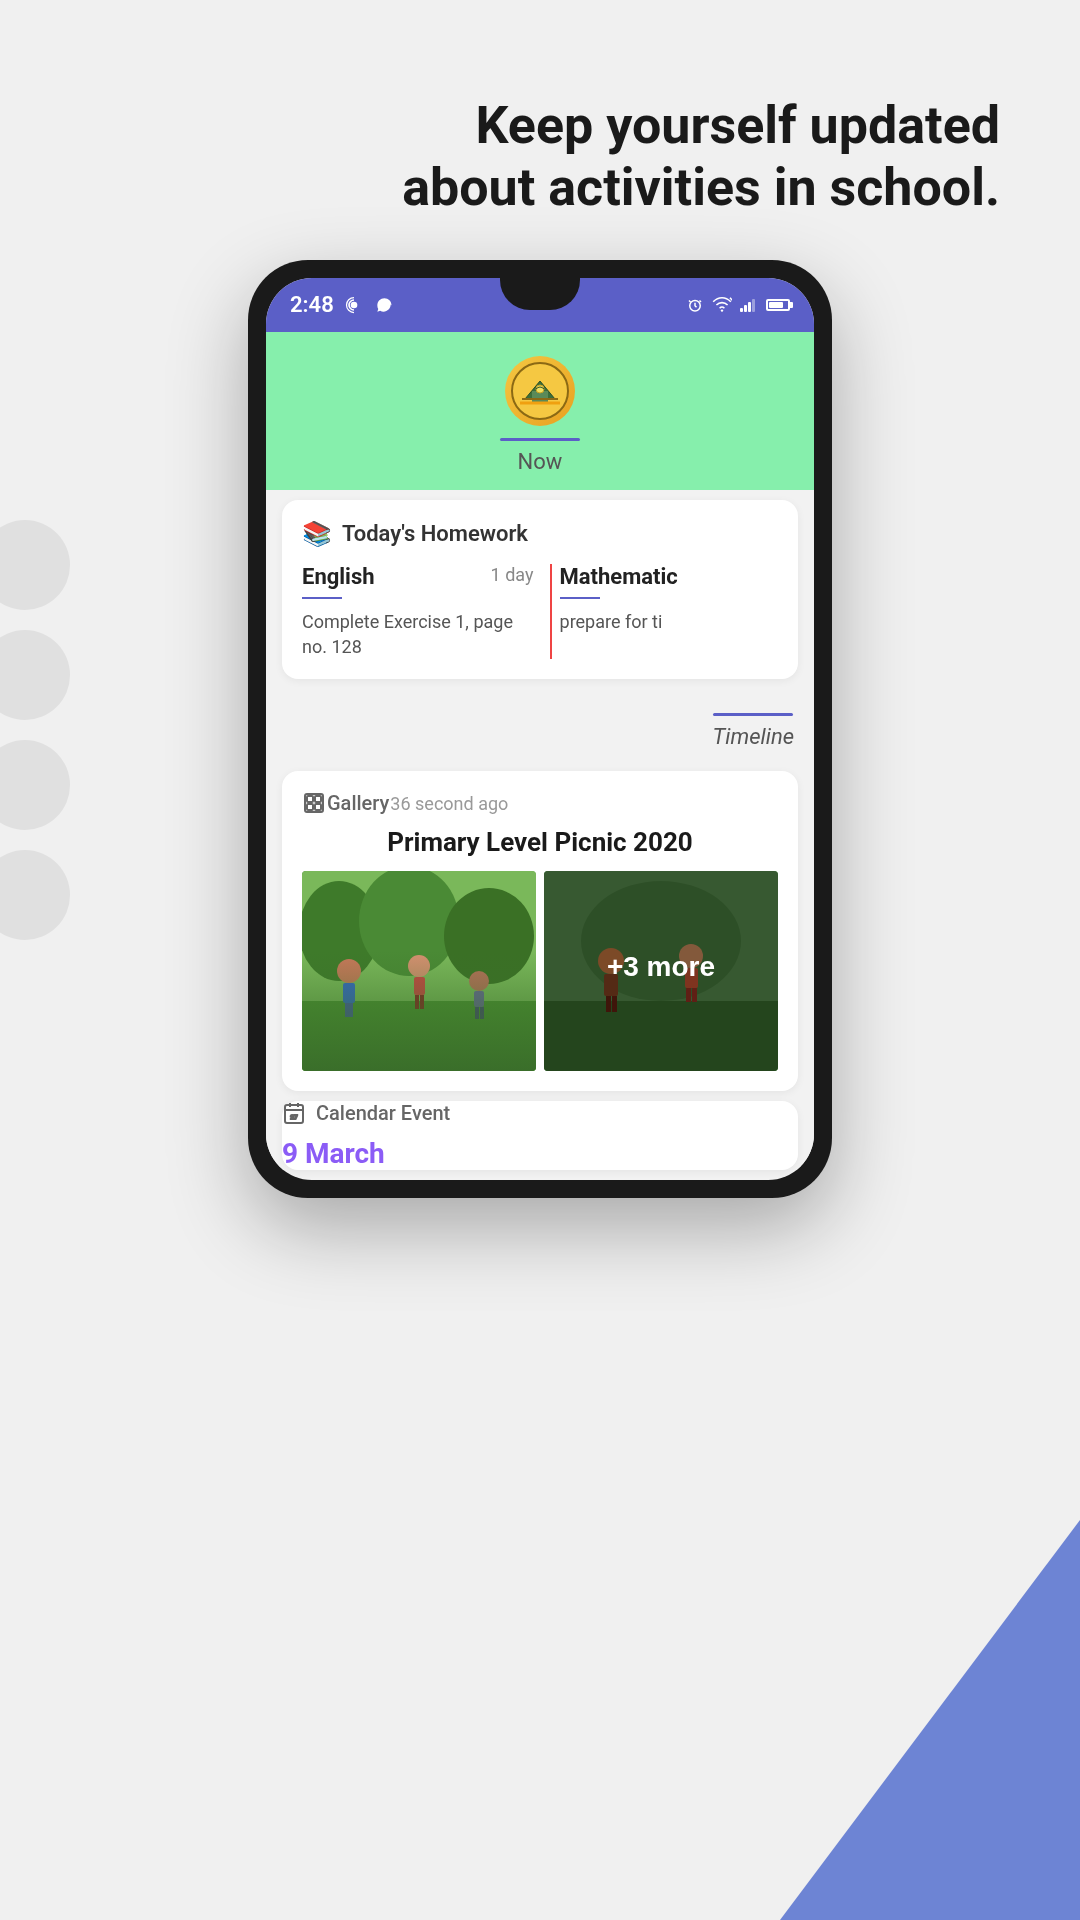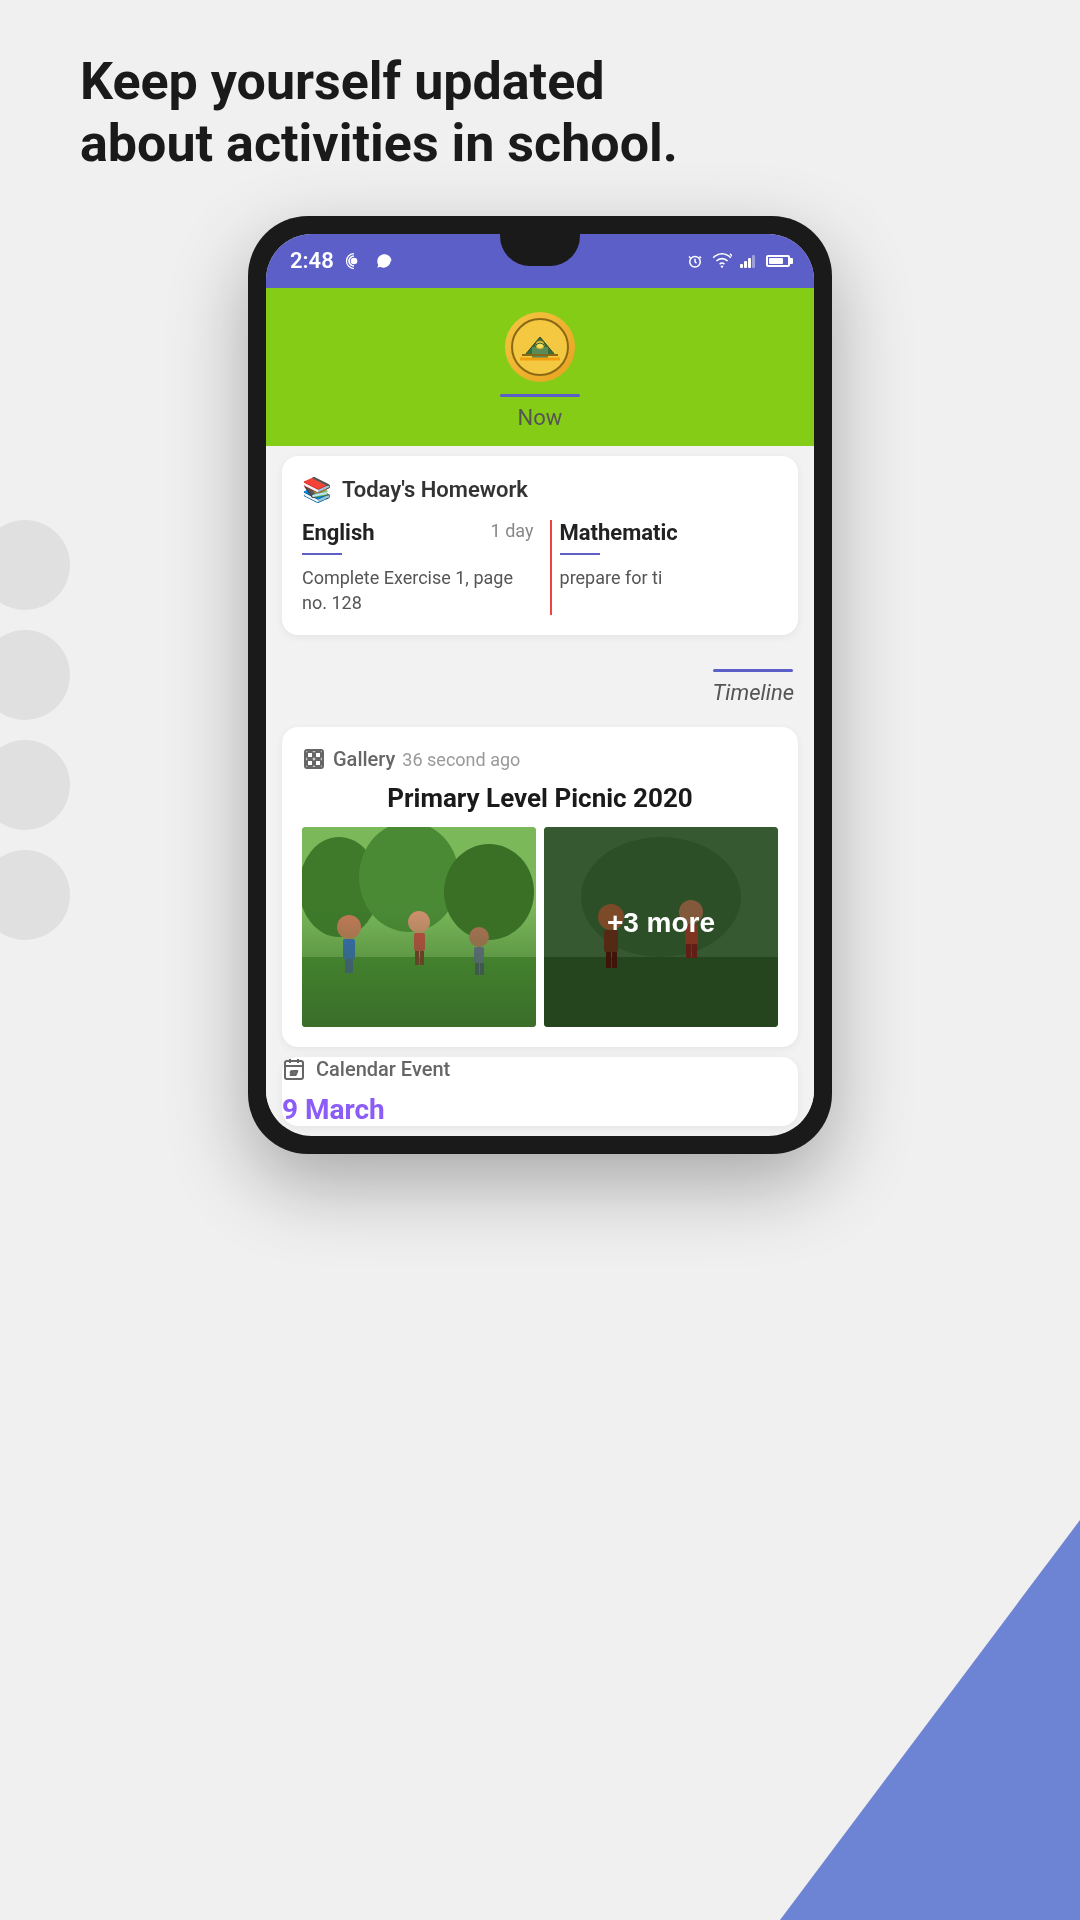--- a/index.html
+++ b/index.html
@@ -33,22 +33,22 @@
       width: 0;
       height: 0;
       border-style: solid;
       border-width: 0 0 400px 300px;
       border-color: transparent transparent #3555c8 transparent;
       opacity: 0.7;
     }
 
     
     .page-header {
-      text-align: left;
-      padding: 51px 80px 40px;
+      text-align: right;
+      padding: 95px 80px 40px;
       font-size: 52px;
       font-weight: 700;
       color: #1a1a1a;
       line-height: 1.2;
     }
 
     
     .phone-frame {
       position: relative;
       width: 584px;
@@ -108,21 +108,21 @@
       z-index: 10;
     }
 
     
     .app-content {
       background: #f2f2f2;
     }
 
     
     .school-header {
-      background: #84cc16;
+      background: #86efac;
       display: flex;
       flex-direction: column;
       align-items: center;
       padding: 24px 20px 16px;
     }
 
     .school-logo {
       width: 70px;
       height: 70px;
       border-radius: 50%;
@@ -249,21 +249,21 @@
       background: white;
       border-radius: 16px;
       margin: 10px 16px;
       padding: 20px;
       box-shadow: 0 2px 8px rgba(0,0,0,0.06);
     }
 
     .gallery-meta {
       display: flex;
       align-items: center;
-      gap: 7px;
+      gap: 1px;
       margin-bottom: 12px;
     }
 
     .gallery-meta-type {
       font-size: 20px;
       color: #666;
       font-weight: 500;
     }
 
     .gallery-meta-time {

